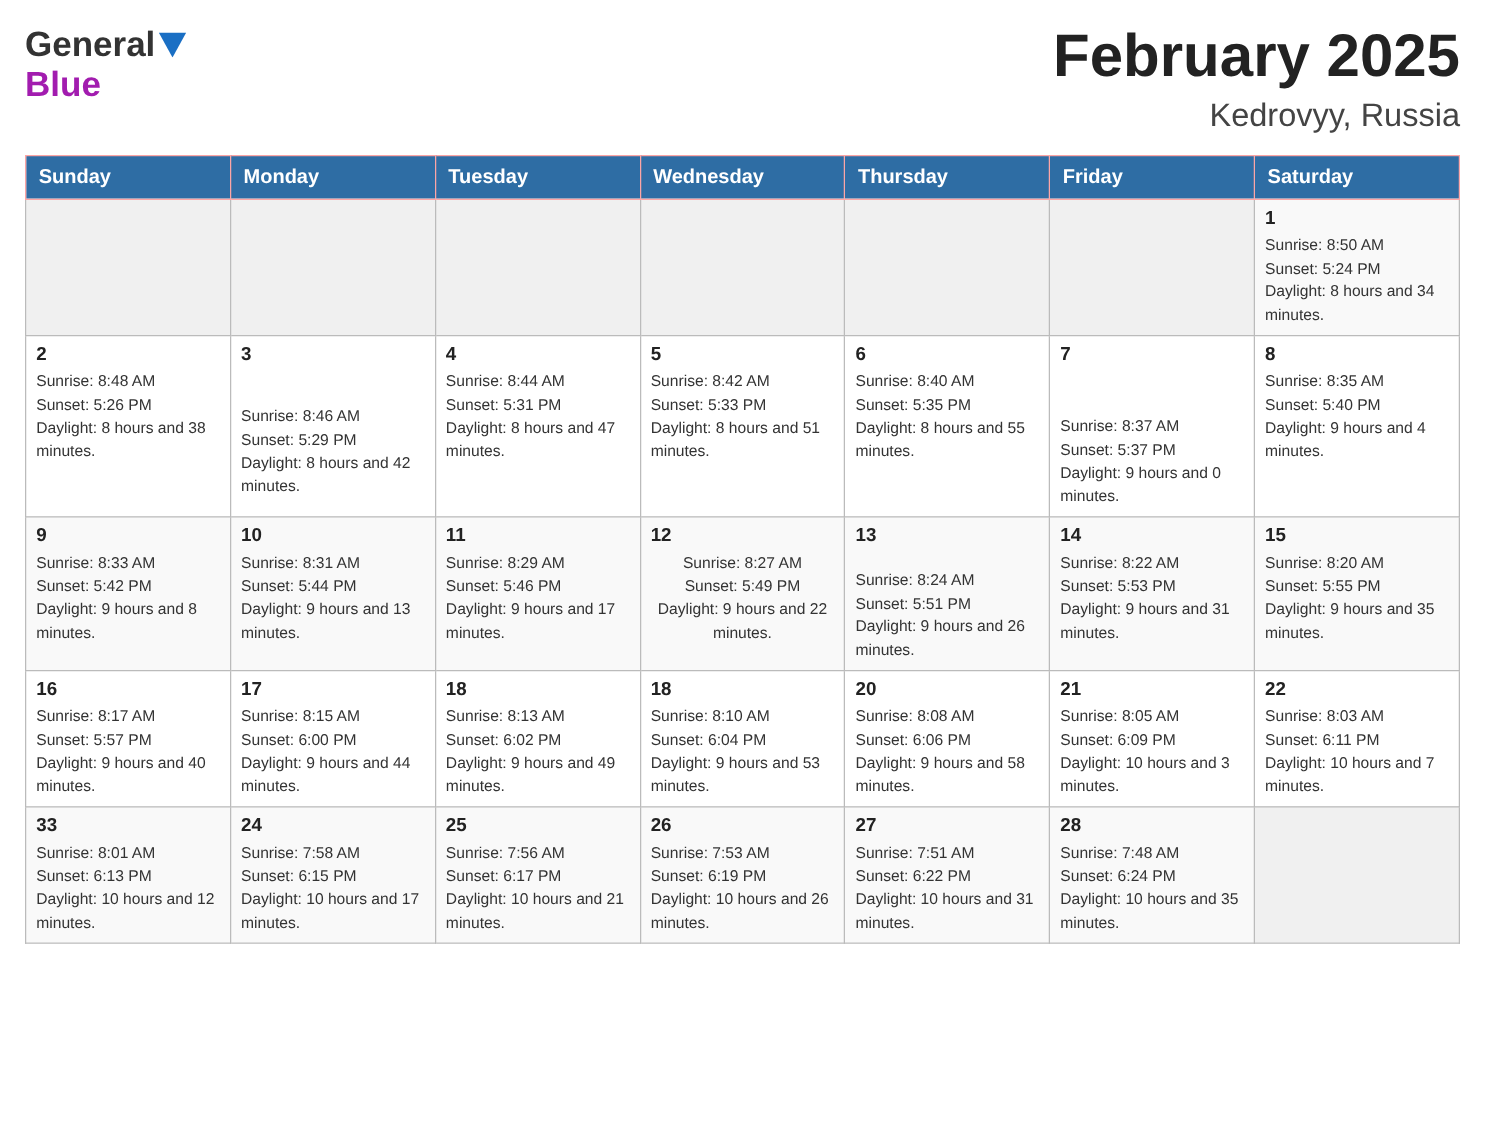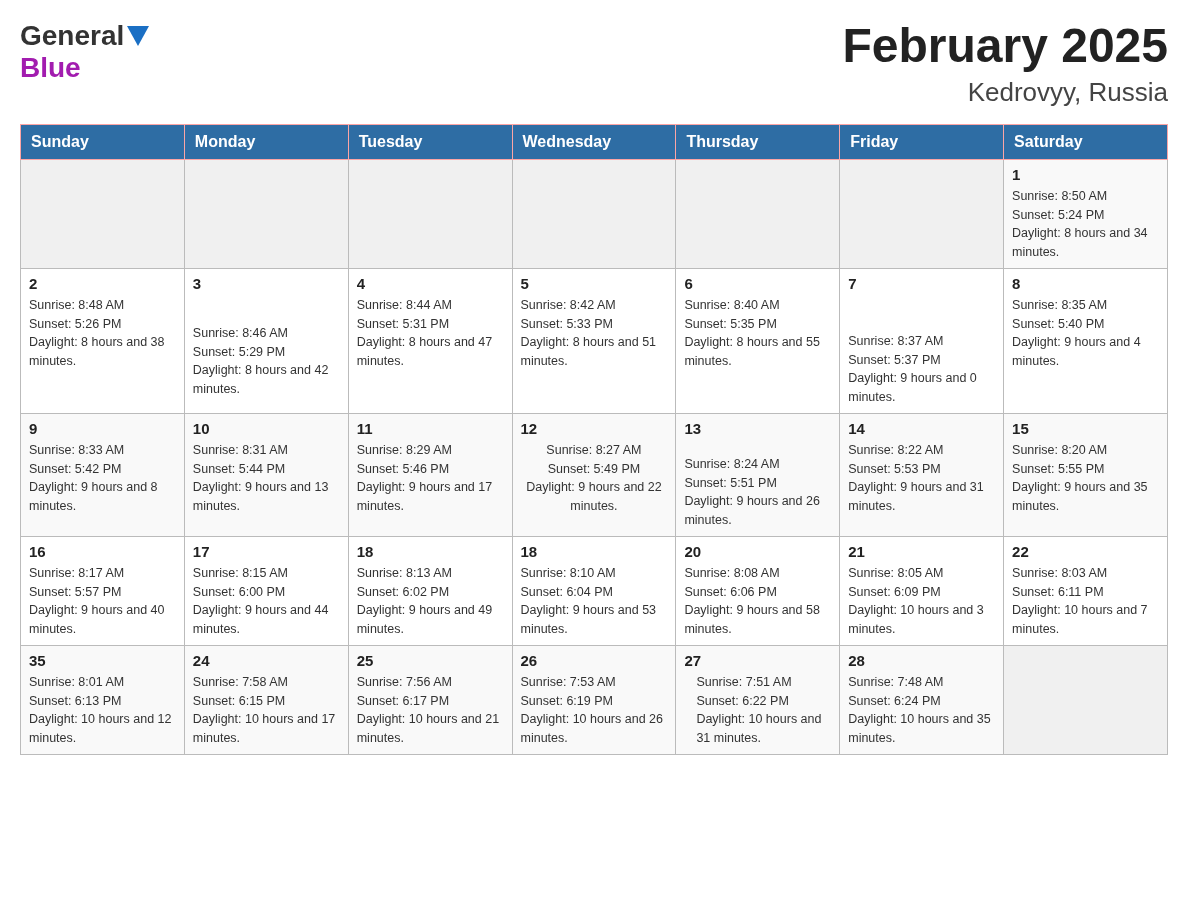--- a/index.html
+++ b/index.html
@@ -275,21 +275,21 @@
         </td>
         <td>
           <span class="day-number">22</span>
           <div class="day-info" style="white-space: pre-line;">Sunrise: 8:03 AM
 Sunset: 6:11 PM
 Daylight: 10 hours and 7 minutes.</div>
         </td>
       </tr>
       <tr>
         <td>
-          <span class="day-number">35</span>
+          <span class="day-number">33</span>
           <div class="day-info" style="white-space: pre-line;">Sunrise: 8:01 AM
 Sunset: 6:13 PM
 Daylight: 10 hours and 12 minutes.</div>
         </td>
         <td>
           <span class="day-number">24</span>
           <div class="day-info" style="white-space: pre-line;">Sunrise: 7:58 AM
 Sunset: 6:15 PM
 Daylight: 10 hours and 17 minutes.</div>
         </td>
@@ -300,21 +300,21 @@
 Daylight: 10 hours and 21 minutes.</div>
         </td>
         <td>
           <span class="day-number">26</span>
           <div class="day-info" style="white-space: pre-line;">Sunrise: 7:53 AM
 Sunset: 6:19 PM
 Daylight: 10 hours and 26 minutes.</div>
         </td>
         <td>
           <span class="day-number">27</span>
-          <div class="day-info" style="white-space: pre-line; margin-left: 12px;">Sunrise: 7:51 AM
+          <div class="day-info" style="white-space: pre-line;">Sunrise: 7:51 AM
 Sunset: 6:22 PM
 Daylight: 10 hours and 31 minutes.</div>
         </td>
         <td>
           <span class="day-number">28</span>
           <div class="day-info" style="white-space: pre-line;">Sunrise: 7:48 AM
 Sunset: 6:24 PM
 Daylight: 10 hours and 35 minutes.</div>
         </td>
         <td class="empty"></td>

